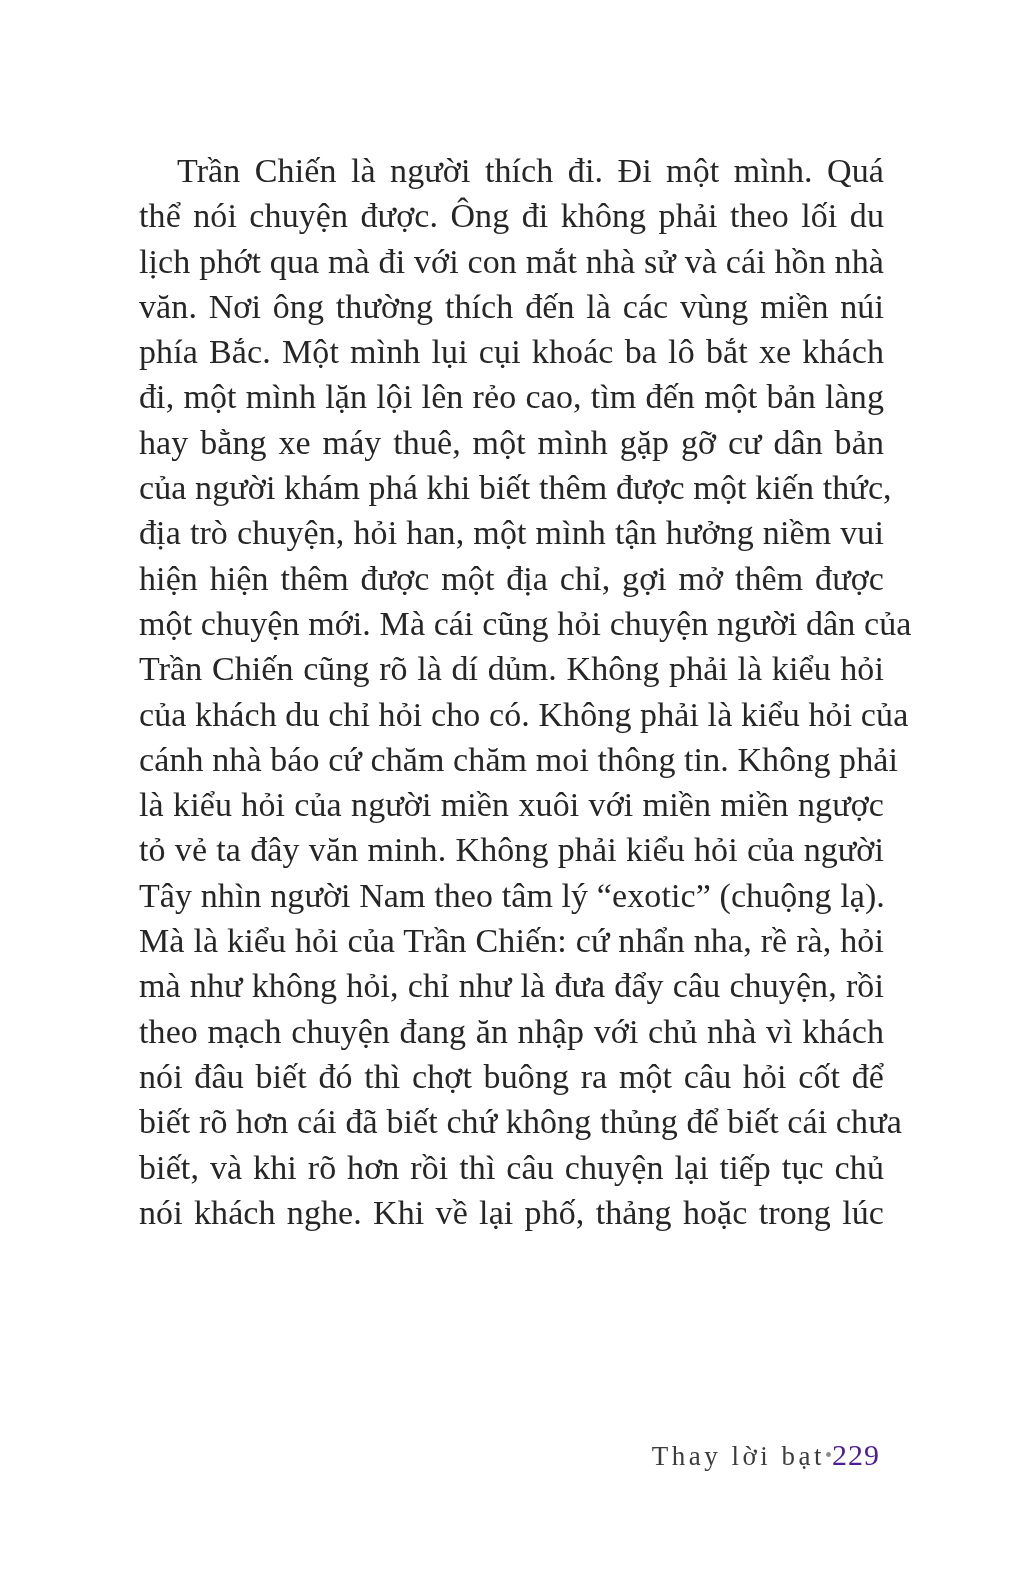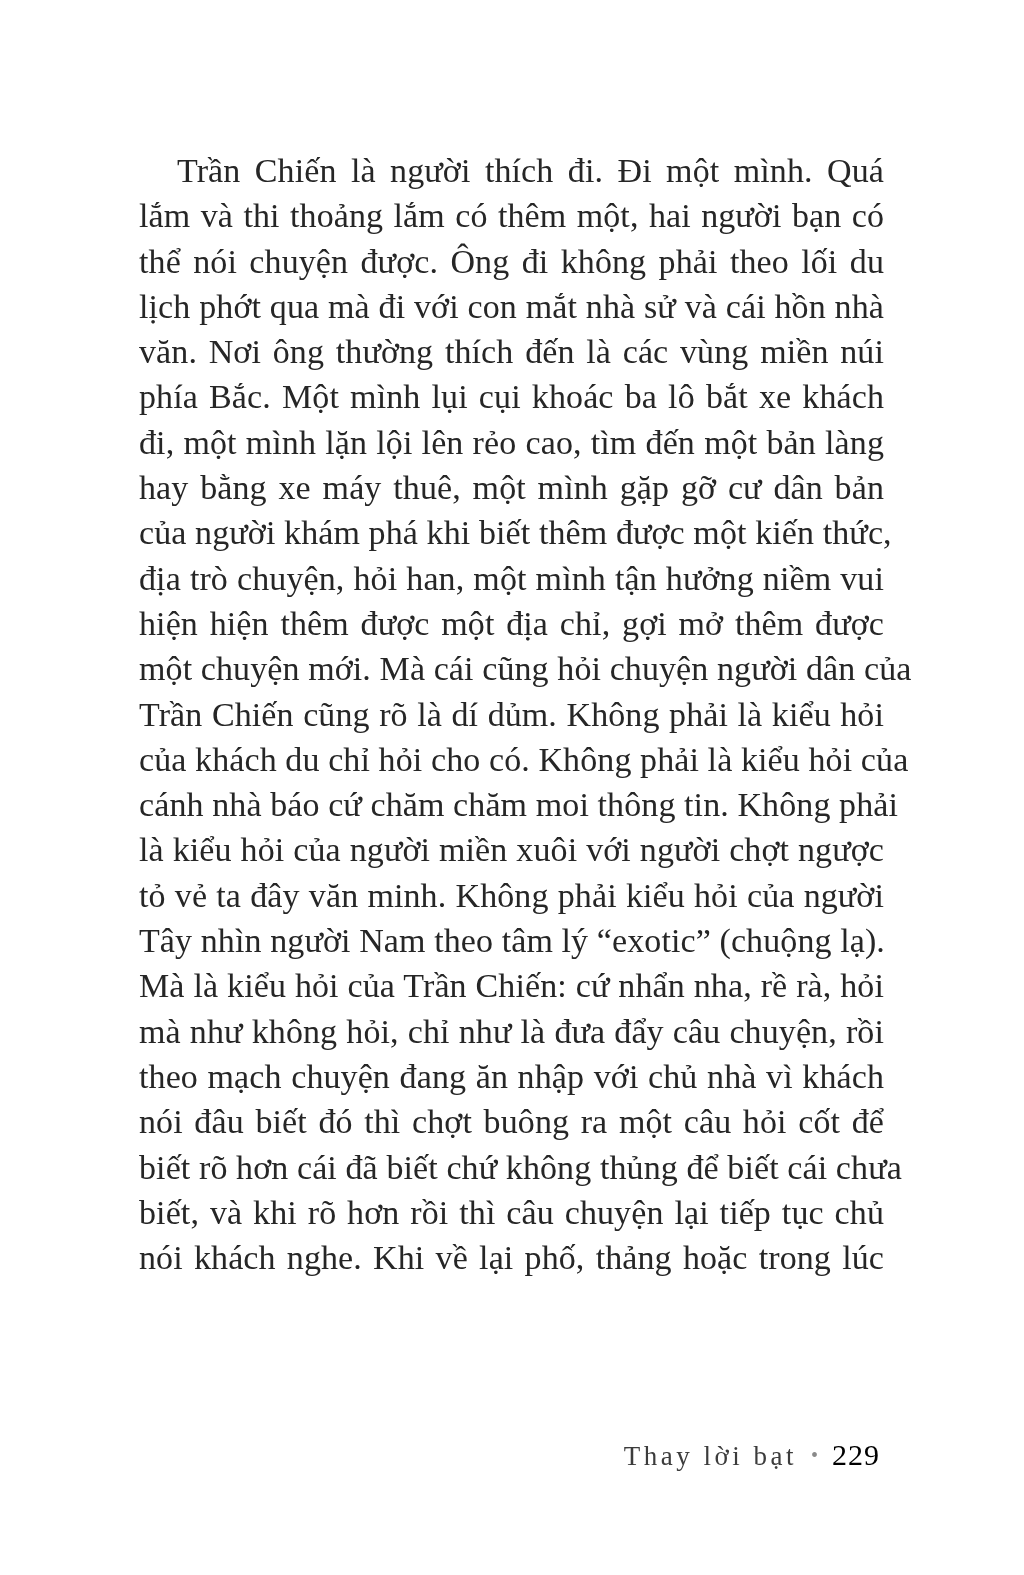--- a/index.html
+++ b/index.html
@@ -37,58 +37,56 @@
   
   .line::after { content: ""; display: inline-block; width: 0; }
   .footer {
     position: absolute;
     right: 144px;
     top: 1438px;
     font-size: 27px;
     color: #3c3c3c;
     display: flex;
     align-items: baseline;
-    gap: 14px;
   }
   .footer .section-title {
     letter-spacing: 3.5px;
   }
   .footer .bullet {
     color: #8a8a8a;
     font-size: 20px;
     position: relative;
     top: -3px;
   }
   .footer .page-num {
     font-size: 30px;
-    color: #000000;
+    color: #4c1d95;
     letter-spacing: 1px;
   }
 </style>
 </head>
 <body>
 
 <div class="page">
   <div class="text-block">
     <div class="line indent">Trần Chiến là người thích đi. Đi một mình. Quá</div>
-    <div class="line">lắm và thi thoảng lắm có thêm một, hai người bạn có</div>
     <div class="line">thể nói chuyện được. Ông đi không phải theo lối du</div>
     <div class="line">lịch phớt qua mà đi với con mắt nhà sử và cái hồn nhà</div>
     <div class="line">văn. Nơi ông thường thích đến là các vùng miền núi</div>
     <div class="line">phía Bắc. Một mình lụi cụi khoác ba lô bắt xe khách</div>
     <div class="line">đi, một mình lặn lội lên rẻo cao, tìm đến một bản làng</div>
     <div class="line">hay bằng xe máy thuê, một mình gặp gỡ cư dân bản</div>
     <div class="line">của người khám phá khi biết thêm được một kiến thức,</div>
     <div class="line">địa trò chuyện, hỏi han, một mình tận hưởng niềm vui</div>
     <div class="line">hiện hiện thêm được một địa chỉ, gợi mở thêm được</div>
     <div class="line">một chuyện mới. Mà cái cũng hỏi chuyện người dân của</div>
     <div class="line">Trần Chiến cũng rõ là dí dủm. Không phải là kiểu hỏi</div>
     <div class="line">của khách du chỉ hỏi cho có. Không phải là kiểu hỏi của</div>
     <div class="line">cánh nhà báo cứ chăm chăm moi thông tin. Không phải</div>
-    <div class="line">là kiểu hỏi của người miền xuôi với người chợt ngược</div>
+    <div class="line">là kiểu hỏi của người miền xuôi với miền miền ngược</div>
     <div class="line">tỏ vẻ ta đây văn minh. Không phải kiểu hỏi của người</div>
     <div class="line">Tây nhìn người Nam theo tâm lý “exotic” (chuộng lạ).</div>
     <div class="line">Mà là kiểu hỏi của Trần Chiến: cứ nhẩn nha, rề rà, hỏi</div>
     <div class="line">mà như không hỏi, chỉ như là đưa đẩy câu chuyện, rồi</div>
     <div class="line">theo mạch chuyện đang ăn nhập với chủ nhà vì khách</div>
     <div class="line">nói đâu biết đó thì chợt buông ra một câu hỏi cốt để</div>
     <div class="line">biết rõ hơn cái đã biết chứ không thủng để biết cái chưa</div>
     <div class="line">biết, và khi rõ hơn rồi thì câu chuyện lại tiếp tục chủ</div>
     <div class="line">nói khách nghe. Khi về lại phố, thảng hoặc trong lúc</div>
   </div>

